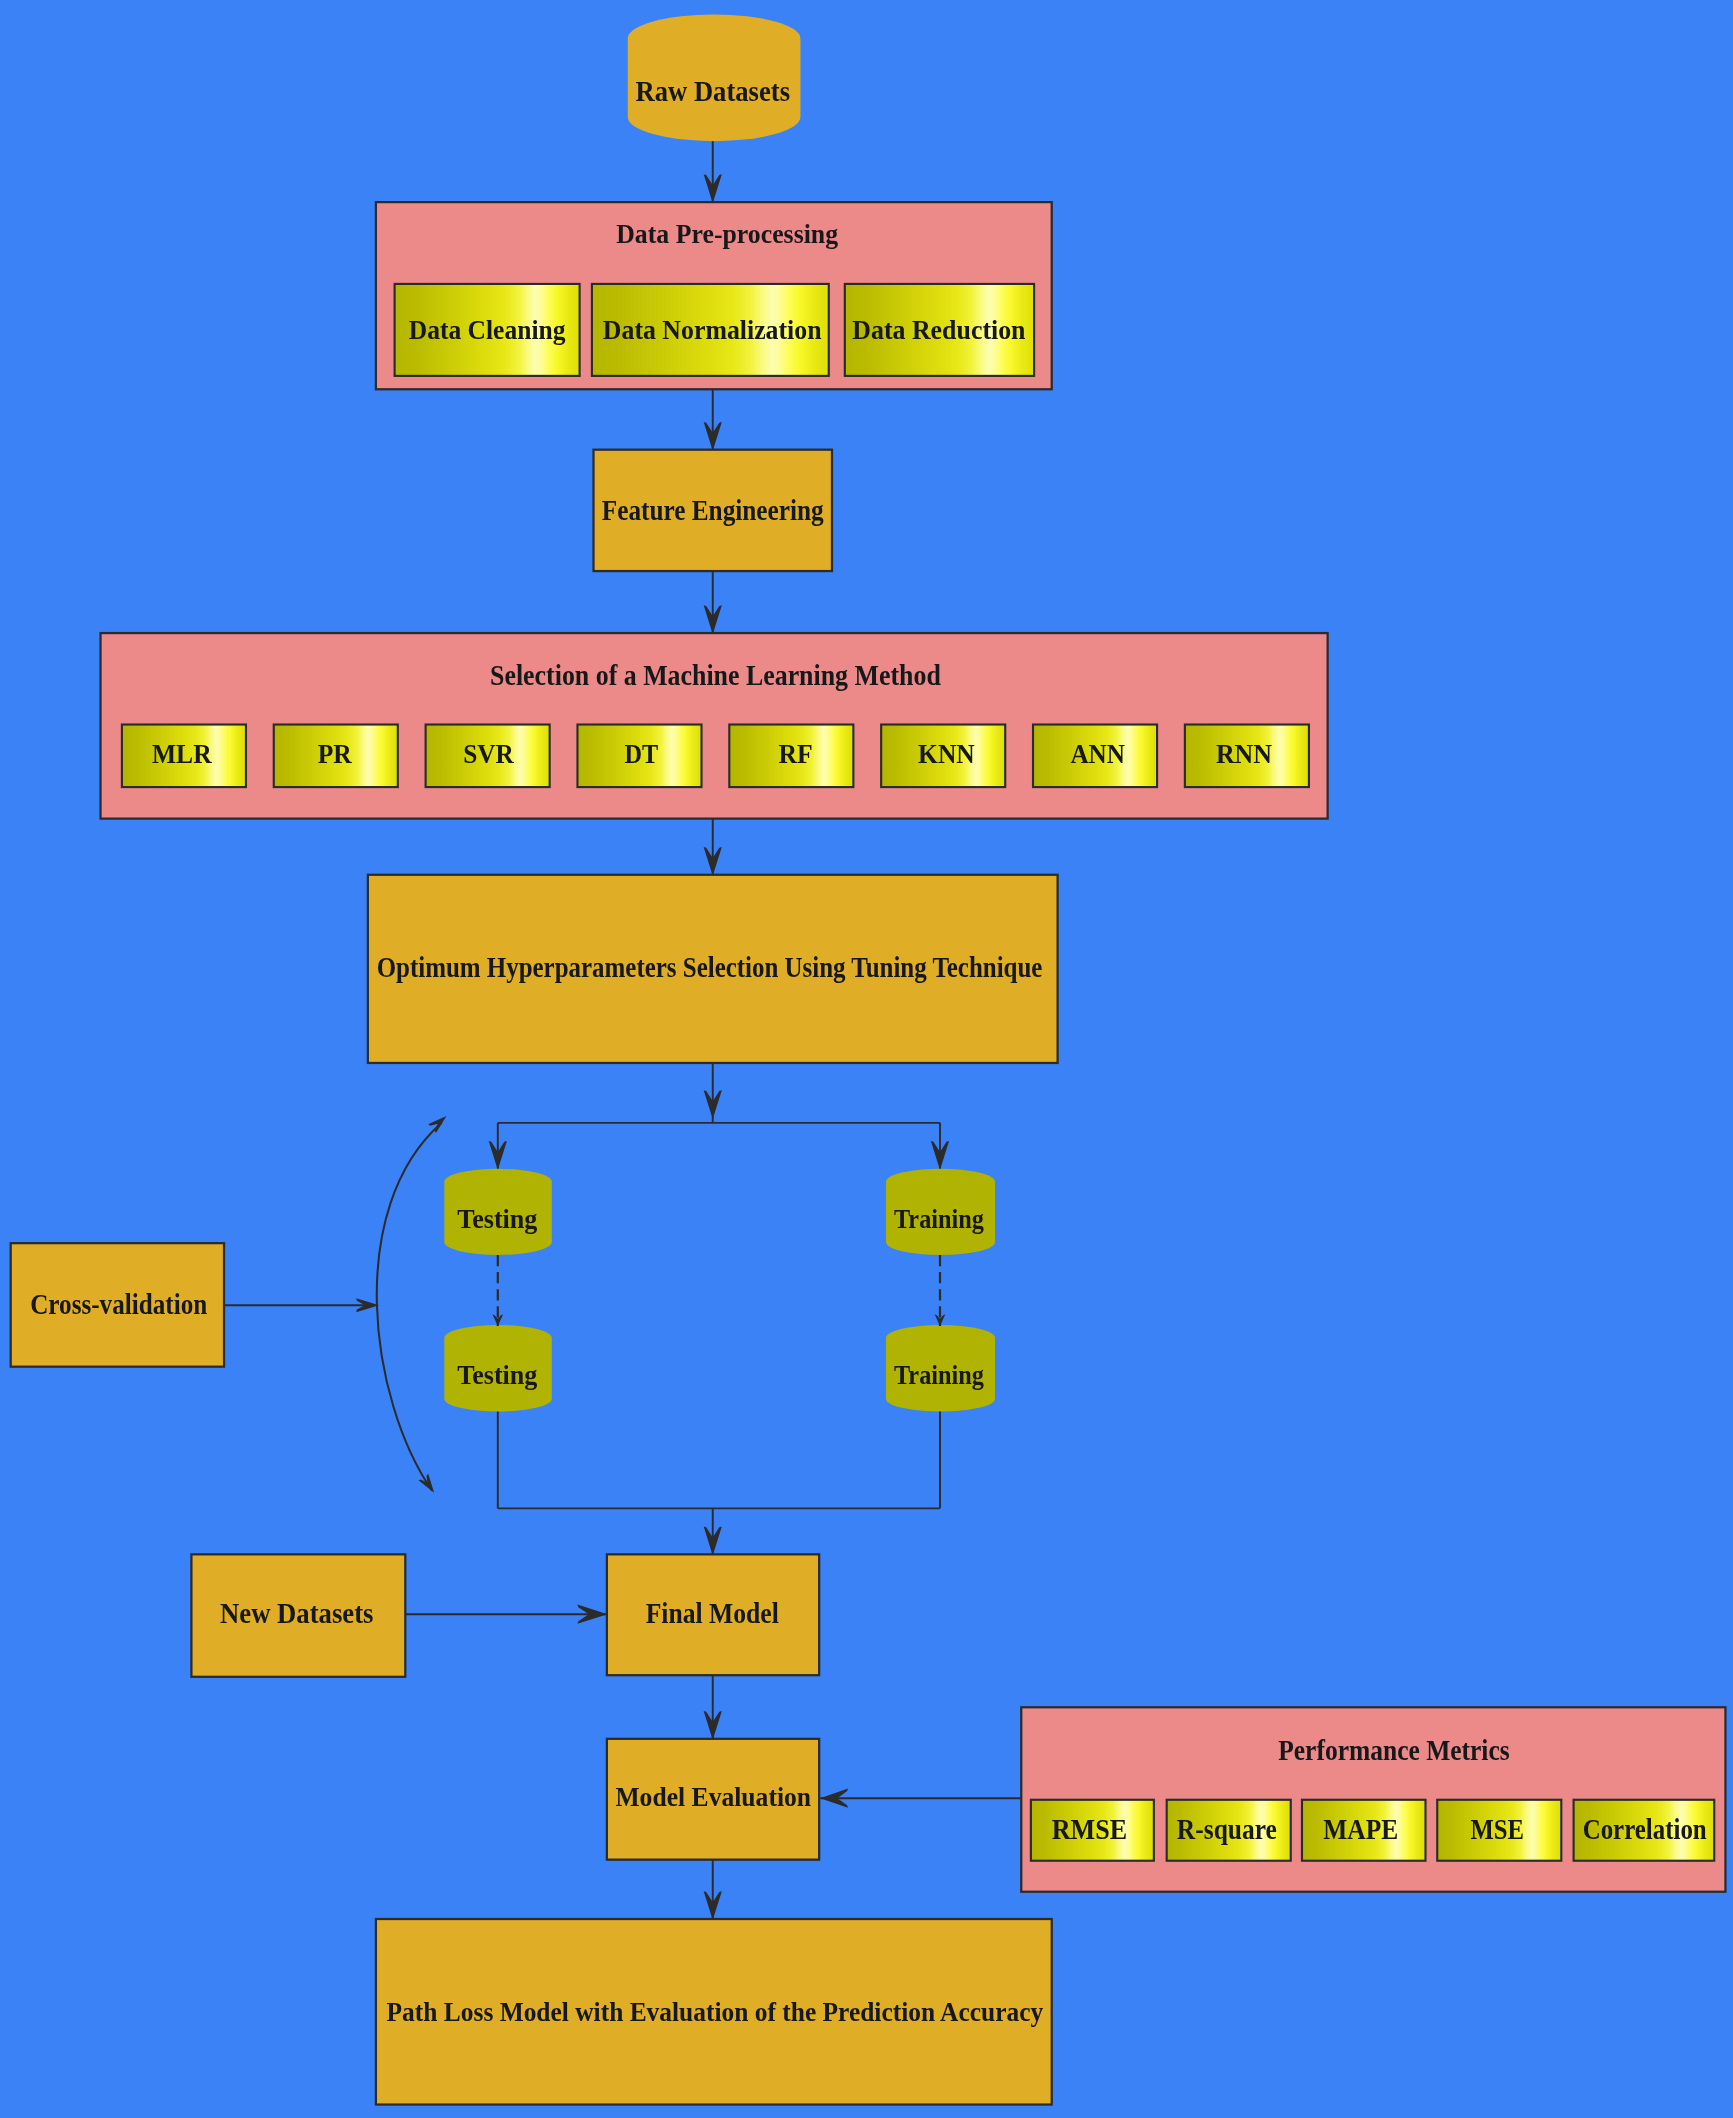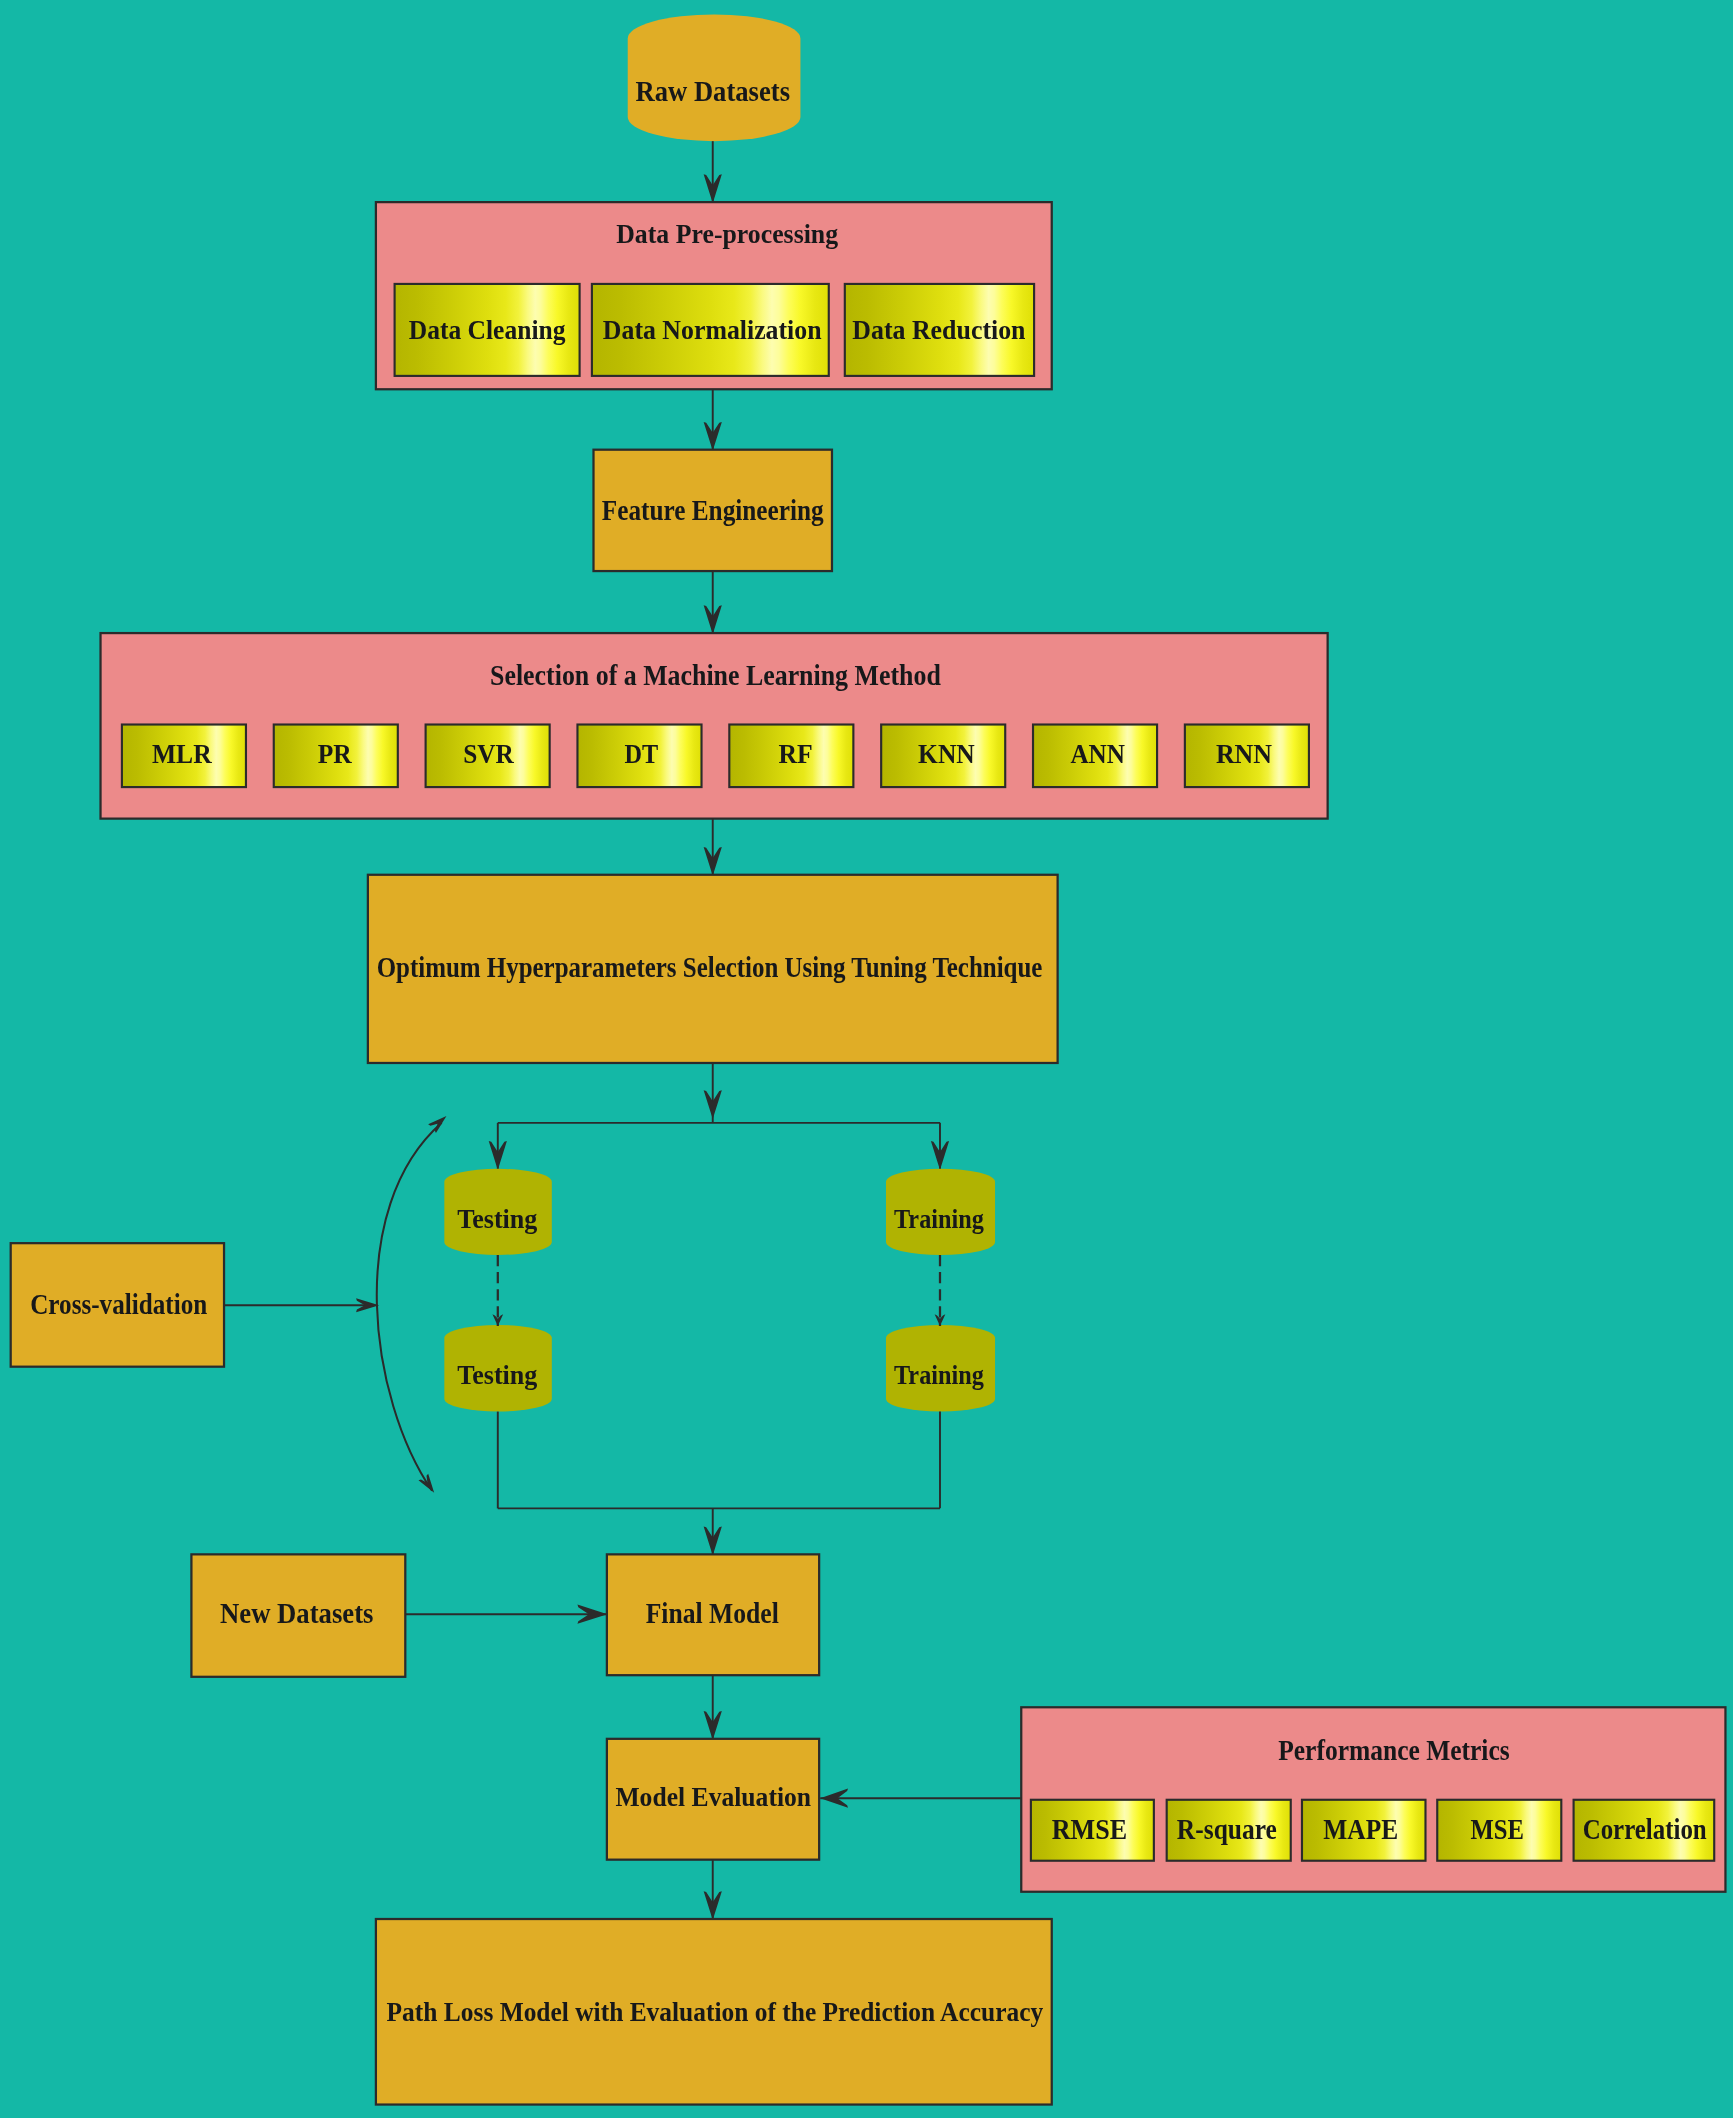--- a/index.html
+++ b/index.html
@@ -1,16 +1,16 @@
 <!DOCTYPE html>
 <html style="font-size:8.6px"><head>
 <meta charset="utf-8">
 <style>
   html,body{margin:0;padding:0;background:#ffffff;}
-  #page{position:relative;width:1734px;height:2119px;background:#14b8a6;overflow:hidden;}
+  #page{position:relative;width:1734px;height:2119px;background:#3b82f6;overflow:hidden;}
   svg{display:block;}
   .lbl{font-family:"Liberation Serif",serif;font-weight:bold;fill:#17181a;}
 </style>
 </head>
 <body>
 
 <div id="page">
 <svg width="1734" height="2119" viewBox="0 0 3243 3963" xmlns="http://www.w3.org/2000/svg">
   <defs>
   <linearGradient id="ygrad" x1="0" y1="0" x2="1" y2="0">

